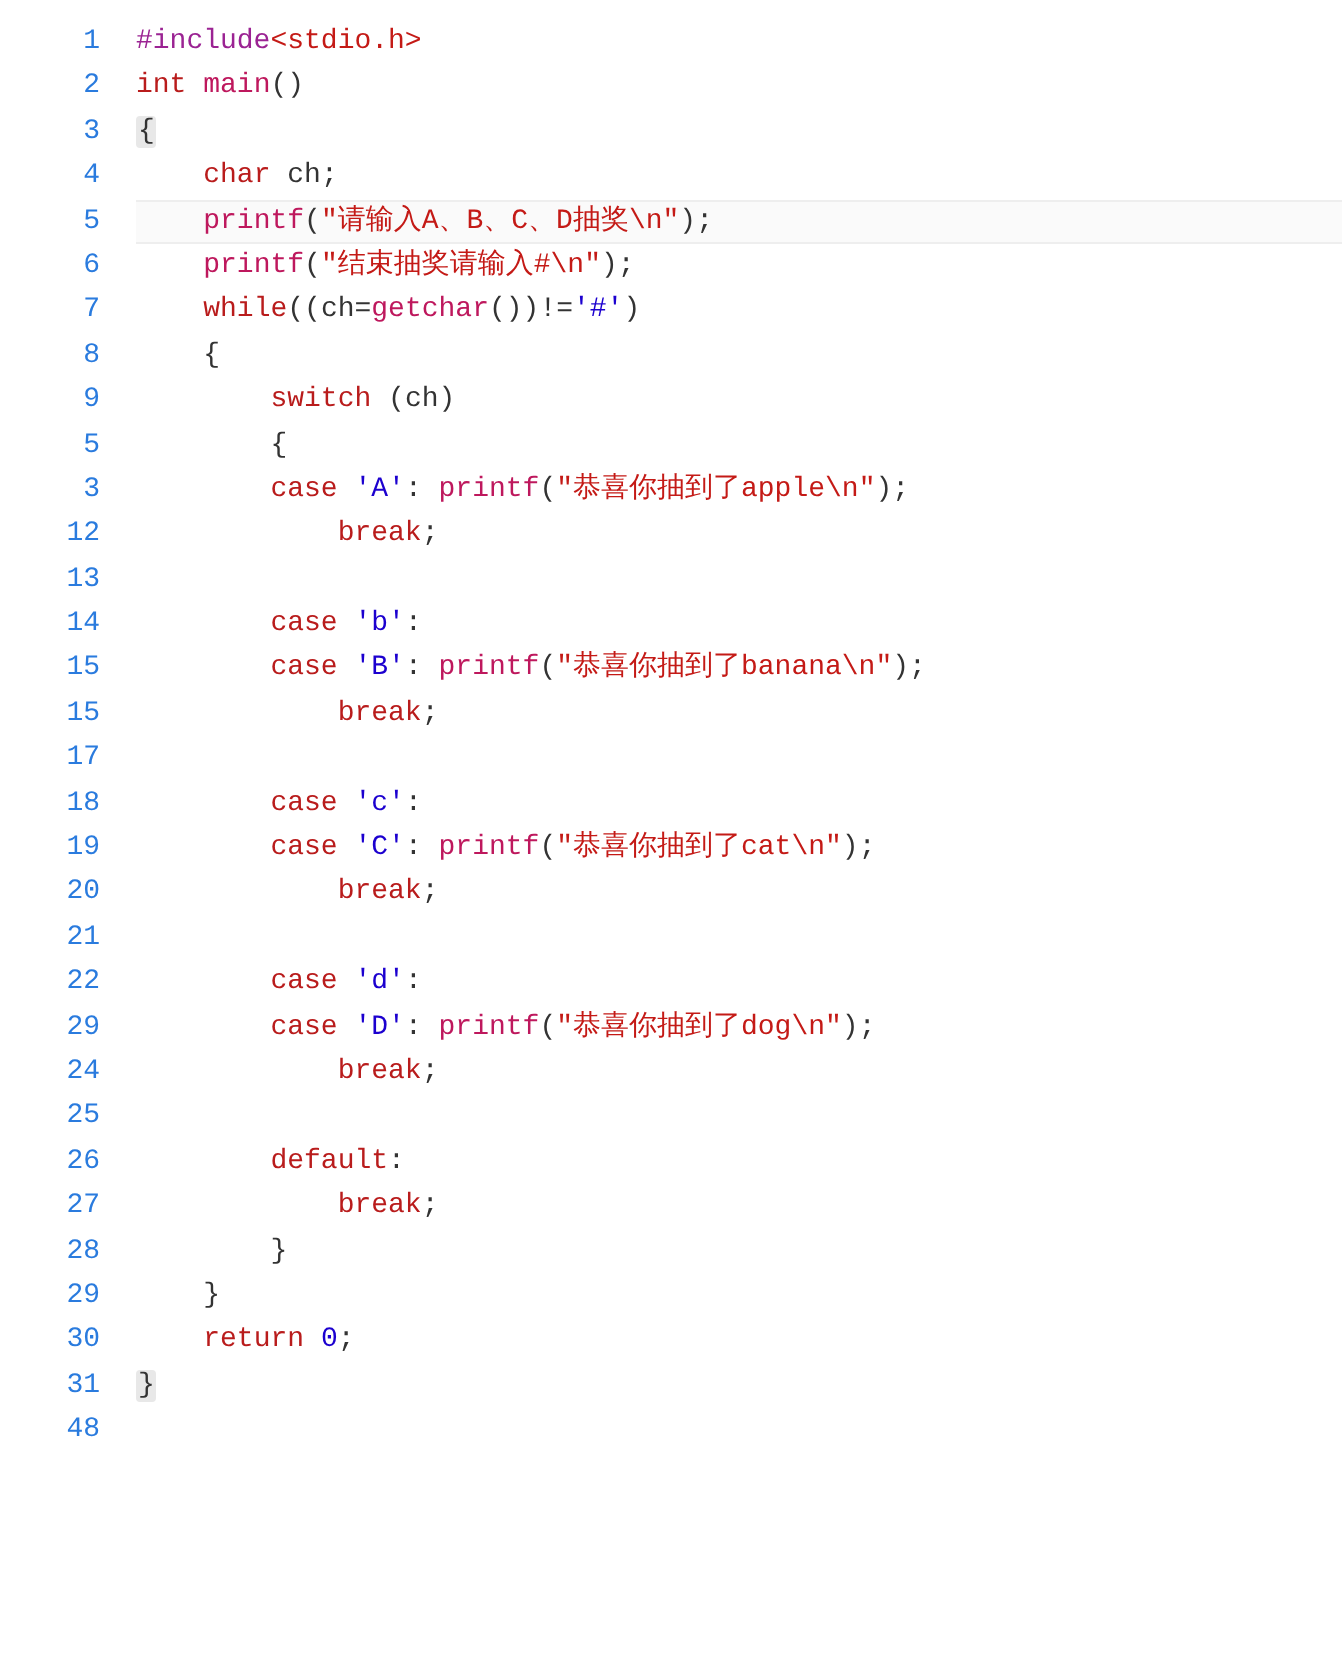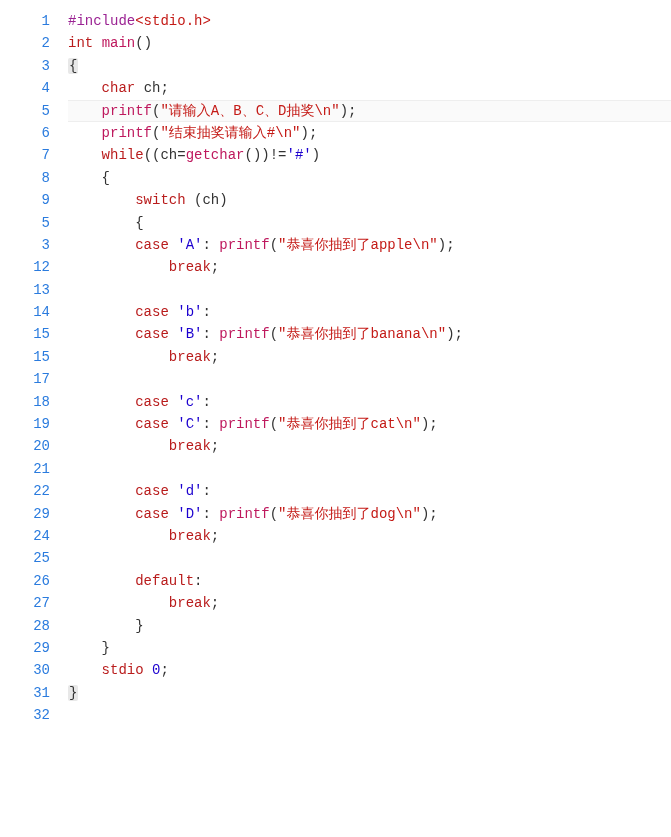--- a/index.html
+++ b/index.html
@@ -98,21 +98,21 @@
       <span class="ln">22</span>
       <span class="ln">29</span>
       <span class="ln">24</span>
       <span class="ln">25</span>
       <span class="ln">26</span>
       <span class="ln">27</span>
       <span class="ln">28</span>
       <span class="ln">29</span>
       <span class="ln">30</span>
       <span class="ln">31</span>
-      <span class="ln">32</span>
+      <span class="ln">48</span>
     </div>
   <div class="code">
 
     <span class="line"><span class="c-pp">#include</span><span class="c-hdr">&lt;stdio.h&gt;</span></span>
 
     <span class="line"><span class="c-kw">int</span> <span class="c-fn">main</span><span class="c-op">(</span><span class="c-op">)</span></span>
 
     <span class="line"><span class="bracket-bg">{</span></span>
 
     <span class="line"><span>    </span><span class="c-kw">char</span> <span class="c-id">ch</span><span class="c-op">;</span></span>
@@ -161,18 +161,18 @@
     <span class="line"> </span>
 
     <span class="line"><span>        </span><span class="c-kw">default</span><span class="c-op">:</span></span>
 
     <span class="line"><span>            </span><span class="c-kw">break</span><span class="c-op">;</span></span>
 
     <span class="line"><span>        </span><span class="c-op">}</span></span>
 
     <span class="line"><span>    </span><span class="c-op">}</span></span>
 
-    <span class="line"><span>    </span><span class="c-kw">stdio</span> <span class="c-num">0</span><span class="c-op">;</span></span>
+    <span class="line"><span>    </span><span class="c-kw">return</span> <span class="c-num">0</span><span class="c-op">;</span></span>
 
     <span class="line"><span class="bracket-bg">}</span></span>
 
   </div>
 </div>
 
 </body></html>

